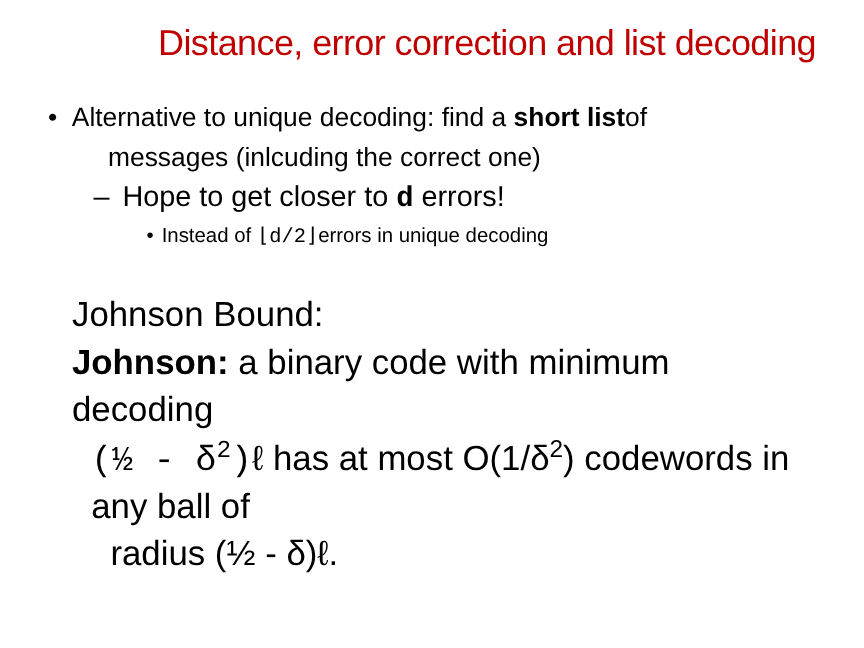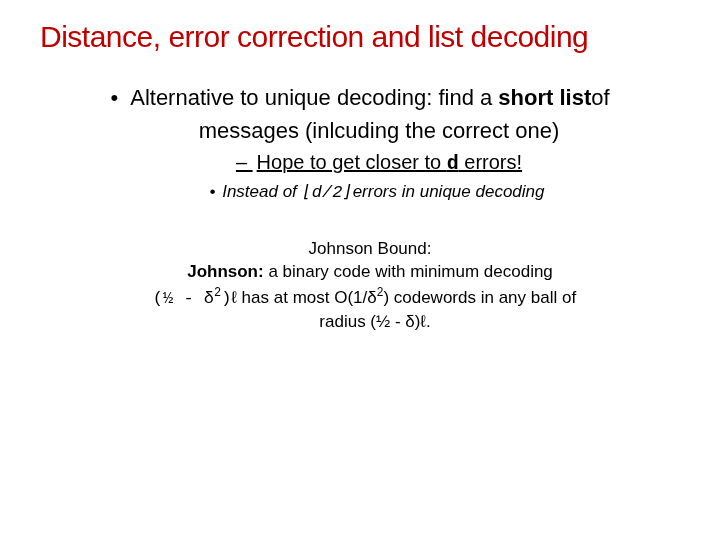--- a/index.html
+++ b/index.html
@@ -1,105 +1,103 @@
 <!DOCTYPE html>
 <html><head>
   <meta charset="utf-8">
   <style>
-    * { margin: 0; padding: 0; box-sizing: border-box; text-align: center; }
+    * { margin: 0; padding: 0; box-sizing: border-box; }
     body {
       width: 720px;
       height: 540px;
       background: #fff;
       font-family: Arial, Helvetica, sans-serif;
       color: #000;
       padding: 20px 40px;
     }
     .title {
       color: #c00000;
       font-size: 30px;
       font-weight: normal;
-      text-align: left;
+      text-align: right;
       margin-bottom: 30px;
       letter-spacing: -0.5px;
     }
     .bullet-l1 {
       font-size: 22px;
       margin-left: 20px;
       margin-bottom: 4px;
       line-height: 1.3;
     }
     .bullet-l1::before {
       content: "• ";
       margin-left: -20px;
       margin-right: 6px;
     }
     .indent-l1 {
       margin-left: 38px;
     }
     .bullet-l2 {
-      font-size: 20px;
+      font-size: 24px;
       margin-left: 60px;
       margin-bottom: 4px;
       line-height: 1.3;
-      text-decoration: underline;
     }
     .bullet-l2::before {
       content: "– ";
       margin-left: -22px;
       margin-right: 4px;
     }
     .bullet-l3 {
       font-size: 17px;
-      margin-left: 52px;
+      margin-left: 100px;
       margin-bottom: 4px;
       line-height: 1.3;
-      font-style: italic;
     }
     .bullet-l3::before {
       content: "• ";
       margin-left: -18px;
       margin-right: 2px;
     }
     .para {
-      font-size: 17px;
+      font-size: 29px;
       margin-left: 20px;
       line-height: 1.35;
     }
     .gap { height: 30px; }
     .bold { font-weight: bold; }
     .mono { font-family: "Courier New", monospace; }
     .sup { font-size: 0.7em; vertical-align: super; }
   </style>
 </head>
 <body>
 
 <div class="title">Distance, error correction and list decoding</div>
 
 <div class="bullet-l1">
   <span>Alternative to unique decoding: find a </span><span class="bold">short list</span><span>of</span>
 </div>
 <div class="bullet-l1 indent-l1" style="margin-left:38px">
-  <span style="margin-left:0">messages (inlcuding the correct one)</span>
+  <span style="margin-left:12px">messages (inlcuding the correct one)</span>
 </div>
 <style>.indent-l1::before{content:"";margin:0}</style>
 
 <div class="bullet-l2">
   <span>Hope to get closer to </span><span class="mono bold">d</span><span> errors!</span>
 </div>
 
 <div class="bullet-l3">
   <span>Instead of </span><span class="mono">⌊d/2⌋</span><span>errors in unique decoding</span>
 </div>
 
 <div class="gap"></div>
 
 <div class="para">Johnson Bound:</div>
 
 <div class="para">
   <span class="bold">Johnson:</span><span> a binary code with minimum decoding</span>
 </div>
 
-<div class="para" style="margin-left:9px">
+<div class="para" style="margin-left:36px">
   <span class="mono">(½ - δ</span><span class="mono sup">2</span><span class="mono">)</span><span>ℓ has at most O(1/δ</span><span class="sup">2</span><span>) codewords in any ball of</span>
 </div>
 
-<div class="para" style="margin-left:30px">radius (½ - δ)ℓ.</div>
+<div class="para" style="margin-left:52px">radius (½ - δ)ℓ.</div>
 
 </body></html>

